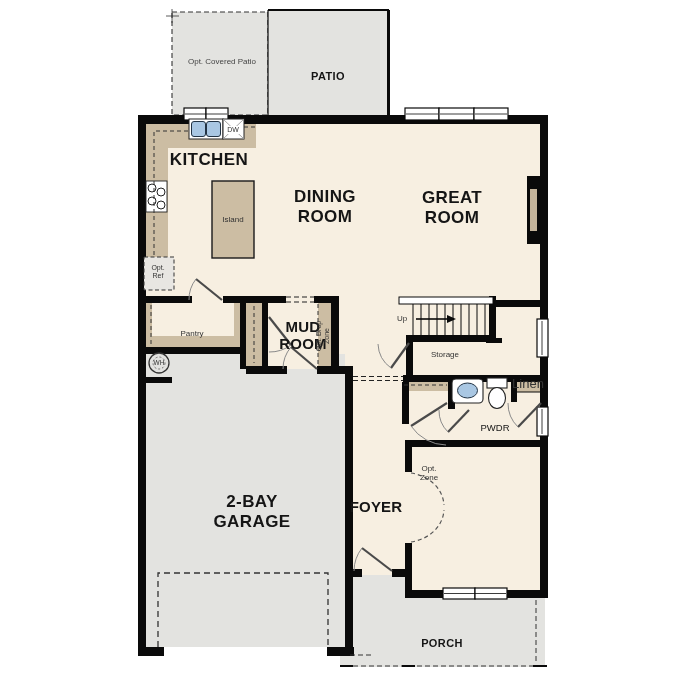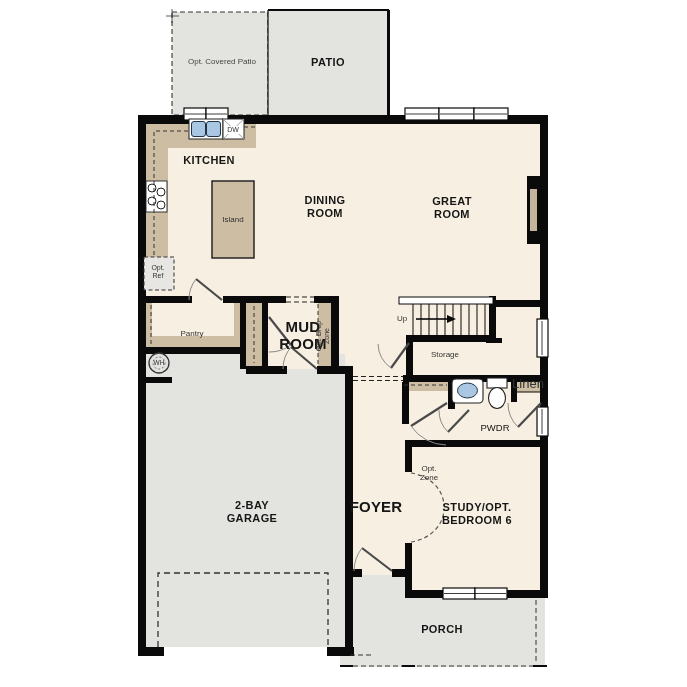--- a/index.html
+++ b/index.html
@@ -1,22 +1,22 @@
 <!DOCTYPE html>
 <html><head>
 <meta charset="utf-8">
 <style>
   html,body{margin:0;padding:0;background:#fff;}
   .plan{position:relative;width:687px;height:667px;background:#fff;overflow:hidden;
         font-family:"Liberation Sans",sans-serif;}
   .plan svg{position:absolute;left:0;top:0;}
   .lbl{position:absolute;transform:translate(-50%,-50%);text-align:center;
        white-space:pre-line;line-height:1.15;color:#222;z-index:5;}
-  .b13{font-weight:bold;font-size:11px;letter-spacing:.4px;color:#151515;}
-  .b11{font-weight:bold;font-size:11px;letter-spacing:.4px;color:#151515;}
+  .b13{font-weight:bold;font-size:17px;letter-spacing:.4px;color:#151515;}
+  .b11{font-weight:bold;font-size:11px;letter-spacing:.4px;color:#151515;margin-top:14px;}
   .b10{font-weight:bold;font-size:15px;letter-spacing:.2px;color:#151515;}
   .b9{font-weight:normal;font-size:9.5px;color:#151515;}
   .s8{font-size:8px;color:#333;}
   .s75{font-size:13px;color:#333;}
   .s7{font-size:7px;color:#333;}
   .s65{font-size:6.5px;color:#333;}
   .vert{transform:translate(-50%,-50%) rotate(-90deg);}
   .bgw{background:#fff;padding:0 1px;}
 </style>
 </head>
@@ -202,16 +202,14 @@
   <div class="lbl s8" style="left:402px;top:319px">Up</div>
   <div class="lbl s8" style="left:445px;top:355px">Storage</div>
   <div class="lbl s65" style="left:159px;top:363px">WH</div>
   <div class="lbl b13" style="left:252px;top:512px">2-BAY
 GARAGE</div>
   <div class="lbl b10" style="left:376px;top:507px">FOYER</div>
   <div class="lbl b9" style="left:495px;top:428px">PWDR</div>
   <div class="lbl s75" style="left:528px;top:384px">Linen</div>
   <div class="lbl s8" style="left:429px;top:473px">Opt.
 Zone</div>
-  <div class="lbl b13" style="left:477px;top:514px">STUDY/OPT.
-BEDROOM 6</div>
   <div class="lbl b11" style="left:442px;top:629px">PORCH</div>
 </div>
 
 </body></html>

